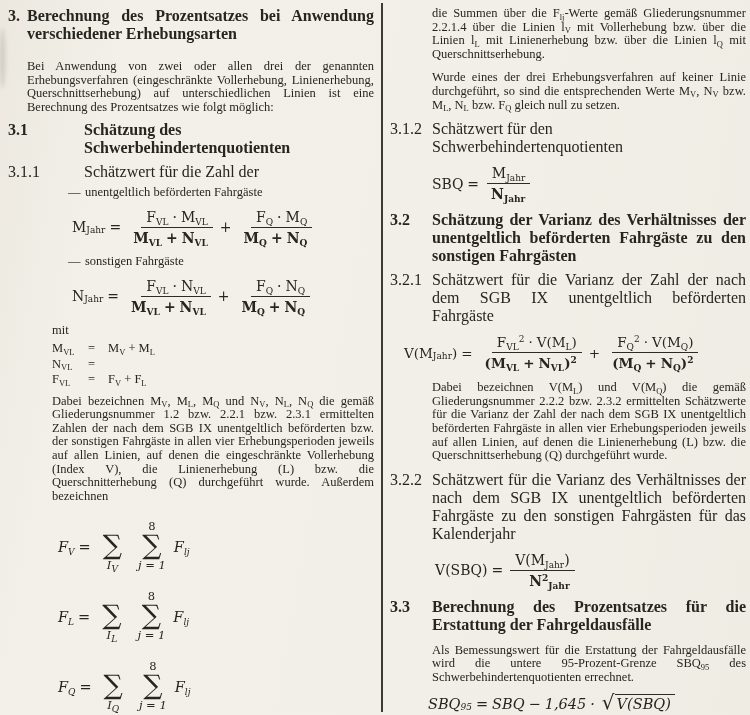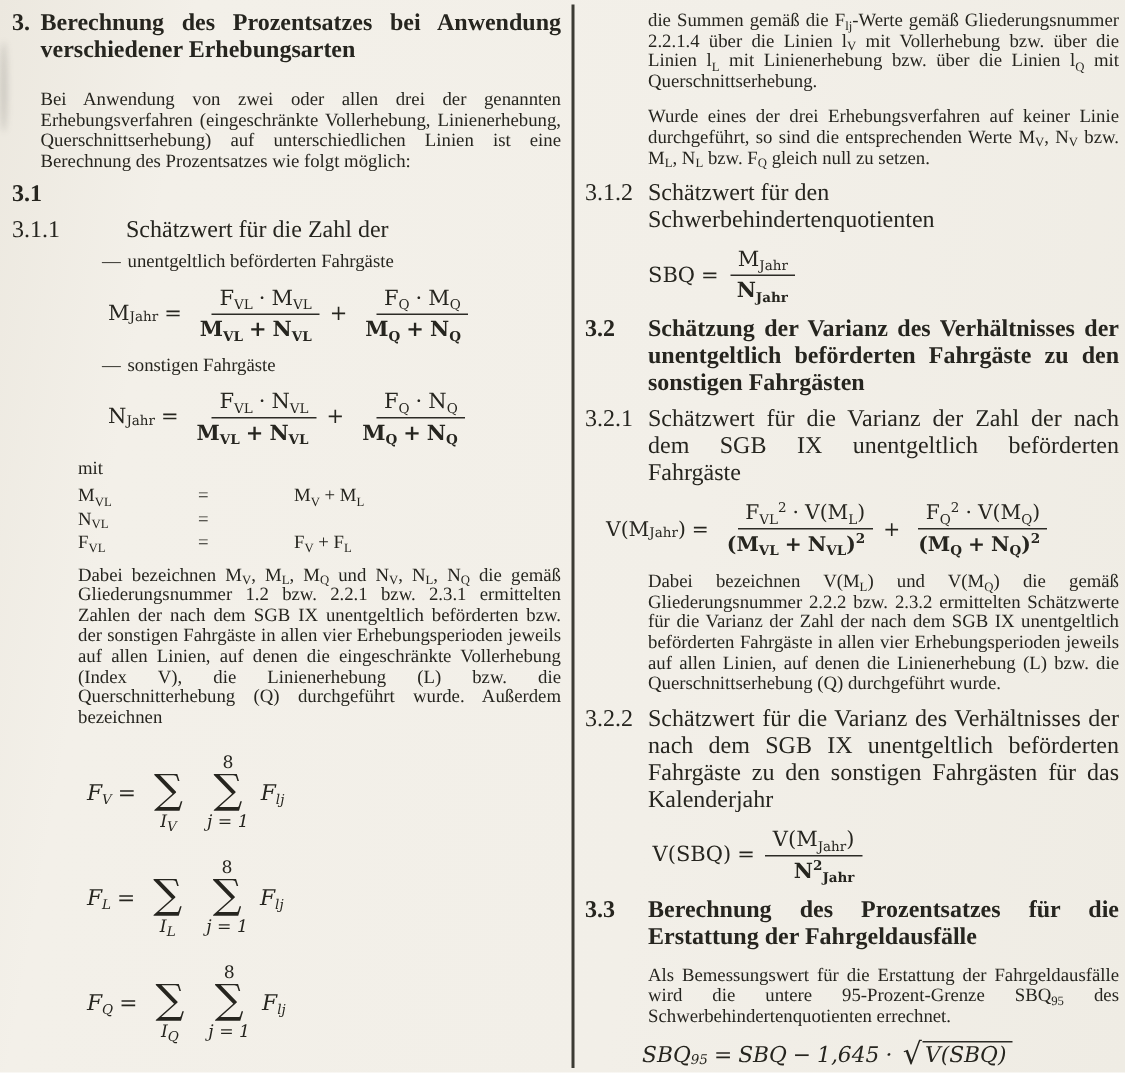--- a/index.html
+++ b/index.html
@@ -39,21 +39,21 @@
   .eq .op { margin:0 4px; }
   .frac { display:inline-flex; flex-direction:column; align-items:flex-end; margin:0 3px; }
   .fnum { padding:0 5px 2px; border-bottom:1.3px solid #2c2b26; }
   .fden { padding:2px 5px 0;font-weight:bold; }
   .eq-m { margin-left:64px; }
   .eq-sbq { margin-left:42px; }
   .eq-vm { margin-left:14px; font-size:13.5px; }
   .eq-vsbq { margin-left:45px; }
   .eq-sbq95 { margin-left:38px; font-style:italic; font-size:14.5px; }
 
-  .defrow { display:grid; grid-template-columns:36px 20px auto; margin-left:44px; line-height:15.5px;gap:44px; }
+  .defrow { display:grid; grid-template-columns:36px 20px auto; margin-left:44px; line-height:15.5px; }
   .defs { margin-top:4px; }
 
   .sum-eq { font-style:italic; font-size:14.5px; margin:18px 0 18px 50px; align-items:center; }
   .sumwrap { display:inline-flex; flex-direction:column; align-items:center; margin:0 8px; line-height:1; }
   .limtop { font-size:11.5px; min-height:13px; font-style:normal; }
   .sig { font-size:27px; line-height:.85; font-style:normal; }
   .limbot { font-size:11.5px; min-height:13px; margin-top:3px; font-style:italic; }
   .limbot sub, .sum-eq sub { font-style:italic; }
 
   .sqrt { display:inline-flex; align-items:flex-start; margin-left:3px; }
@@ -70,20 +70,21 @@
 
   <div class="head3">
     <span class="b">3.</span>
     <span class="b just">Berechnung des Prozentsatzes bei Anwendung verschiedener Erhebungsarten</span>
   </div>
 
   <p class="just ind1">Bei Anwendung von zwei oder allen drei der genannten Erhebungsverfahren (eingeschränkte Vollerhebung, Linienerhebung, Querschnittserhebung) auf unterschiedlichen Linien ist eine Berechnung des Prozentsatzes wie folgt möglich:</p>
 
   <div class="secrow-l">
     <span class="b">3.1</span>
+    <span class="b">Schätzung des Schwerbehindertenquotienten</span>
   </div>
 
   <div class="secrow-l" style="margin-top:6px">
     <span>3.1.1</span>
     <span>Schätzwert für die Zahl der</span>
   </div>
 
   <div class="dash-item">
     <span>—</span>
     <span>unentgeltlich beförderten Fahrgäste</span>
@@ -190,21 +191,21 @@
         <span class="sig">∑</span>
         <span class="limbot">j = 1</span>
       </span>
     <span class="it"><span>F</span><sub>lj</sub></span>
   </div>
 
 </div>
 
 <div class="col col-right">
 
-  <p class="just" style="margin-left:42px"><span>die Summen gemäß die F</span><sub>lj</sub><span>-Werte gemäß Gliederungsnummer 2.2.1.4 über die Linien l</span><sub>V</sub><span> mit Vollerhebung bzw. über die Linien l</span><sub>L</sub><span> mit Linienerhebung bzw. über die Linien l</span><sub>Q</sub><span> mit Querschnittserhebung.</span></p>
+  <p class="just" style="margin-left:42px"><span>die Summen über die F</span><sub>lj</sub><span>-Werte gemäß Gliederungsnummer 2.2.1.4 über die Linien l</span><sub>V</sub><span> mit Vollerhebung bzw. über die Linien l</span><sub>L</sub><span> mit Linienerhebung bzw. über die Linien l</span><sub>Q</sub><span> mit Querschnittserhebung.</span></p>
 
   <p class="just content-r"><span>Wurde eines der drei Erhebungsverfahren auf keiner Linie durchgeführt, so sind die entsprechenden Werte M</span><sub>V</sub><span>, N</span><sub>V</sub><span> bzw. M</span><sub>L</sub><span>, N</span><sub>L</sub><span> bzw. F</span><sub>Q</sub><span> gleich null zu setzen.</span></p>
 
   <div class="secrow-r">
     <span>3.1.2</span>
     <span>Schätzwert für den Schwerbehindertenquotienten</span>
   </div>
 
   <div class="eq eq-sbq">
     <span>SBQ</span>

